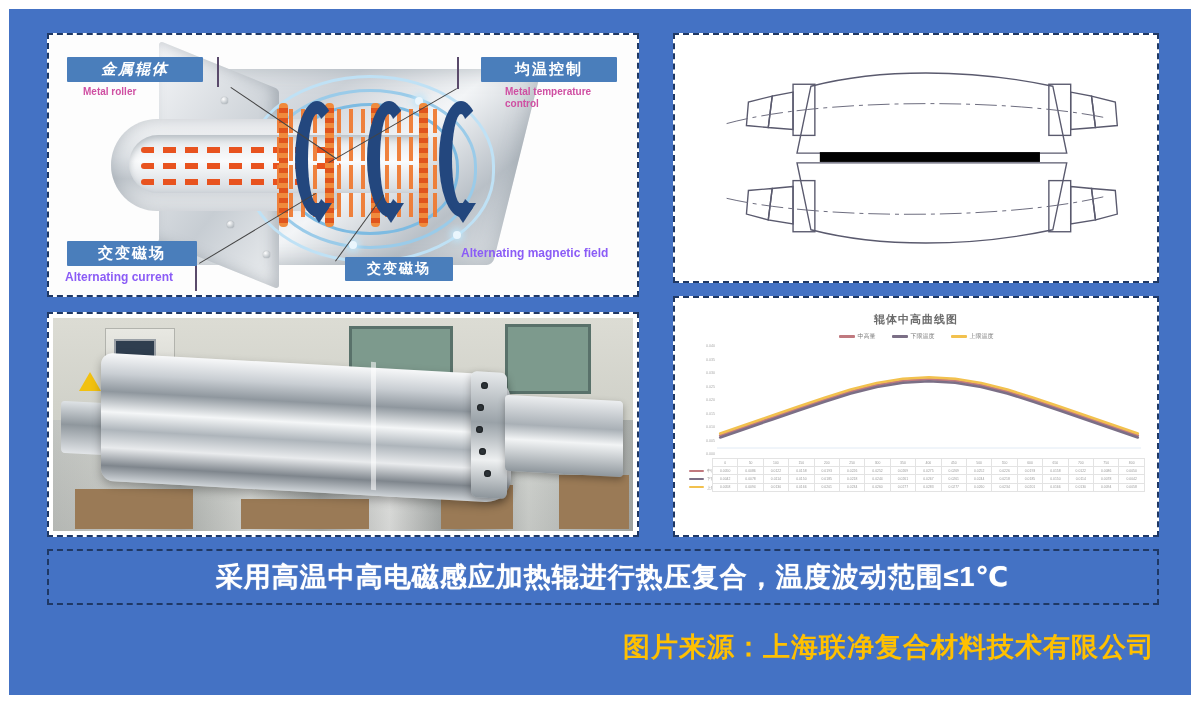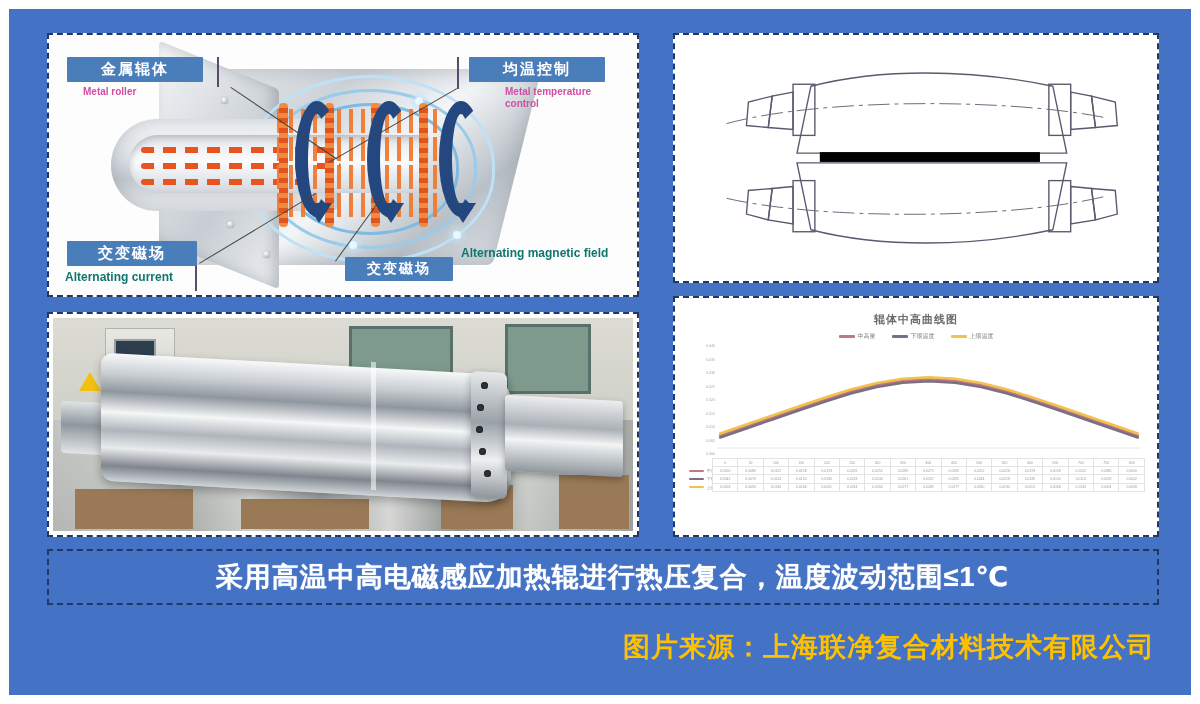--- a/index.html
+++ b/index.html
@@ -124,21 +124,21 @@
     position:absolute;
     background:#4A7EBB;
     color:#ffffff;
     font-weight:700;
     letter-spacing:2px;
     display:flex; align-items:center; justify-content:center;
     border-radius:1px;
   }
   .lbl-en { position:absolute; font-weight:700; line-height:1.15; }
   .lbl-en.pink { color:#cf4fa2; }
-  .lbl-en.blue { color:#0f766e; }
+  .lbl-en.blue { color:#8b5cf6; }
 
   
   #panel-schematic { left: 664px; top: 24px; width: 486px; height: 250px; }
   #panel-schematic .inner { position:absolute; inset:6px; background:#fff; }
 
   
   #panel-photo { left: 38px; top: 303px; width: 592px; height: 225px; }
   .photo {
     position:absolute; inset:4px;
     background:
@@ -299,26 +299,26 @@
       <div class="arc" style="left:390px; top:66px;"></div>
 
       <div class="leader-v" style="left:168px; top:22px;  height:30px;"></div>
       <div class="leader" style="left:182px; top:52px;  width:128px; transform: rotate(34deg);"></div>
       <div class="leader-v" style="left:408px; top:22px;  height:32px;"></div>
       <div class="leader" style="left:408px; top:54px;  width:148px; transform: rotate(150deg);"></div>
       <div class="leader-v" style="left:146px; top:228px; height:28px;"></div>
       <div class="leader" style="left:150px; top:228px; width:136px; transform: rotate(-31deg);"></div>
       <div class="leader" style="left:286px; top:226px; width:82px;  transform: rotate(-54deg);"></div>
 
-      <div class="lbl-box" style="left:18px; top:22px; width:136px; height:25px; font-size:15px;">
+      <div class="lbl-box" style="left:18px; top:22px; width:136px; height:25px; font-size:15px;font-style:italic;">
         <span>金属辊体</span>
       </div>
       <div class="lbl-en pink" style="left:34px; top:51px; font-size:10px; width:130px;">Metal roller</div>
 
-      <div class="lbl-box" style="left:420px; top:22px; width:136px; height:25px; font-size:15px;">
+      <div class="lbl-box" style="left:432px; top:22px; width:136px; height:25px; font-size:15px;">
         <span>均温控制</span>
       </div>
       <div class="lbl-en pink" style="left:456px; top:51px; font-size:10px; width:120px;">Metal temperature control</div>
 
       <div class="lbl-box" style="left:18px; top:206px; width:130px; height:25px; font-size:15px;">
         <span>交变磁场</span>
       </div>
       <div class="lbl-en blue" style="left:16px; top:236px; font-size:12px; width:210px;">Alternating current</div>
 
       <div class="lbl-box" style="left:296px; top:222px; width:108px; height:24px; font-size:14px;">

